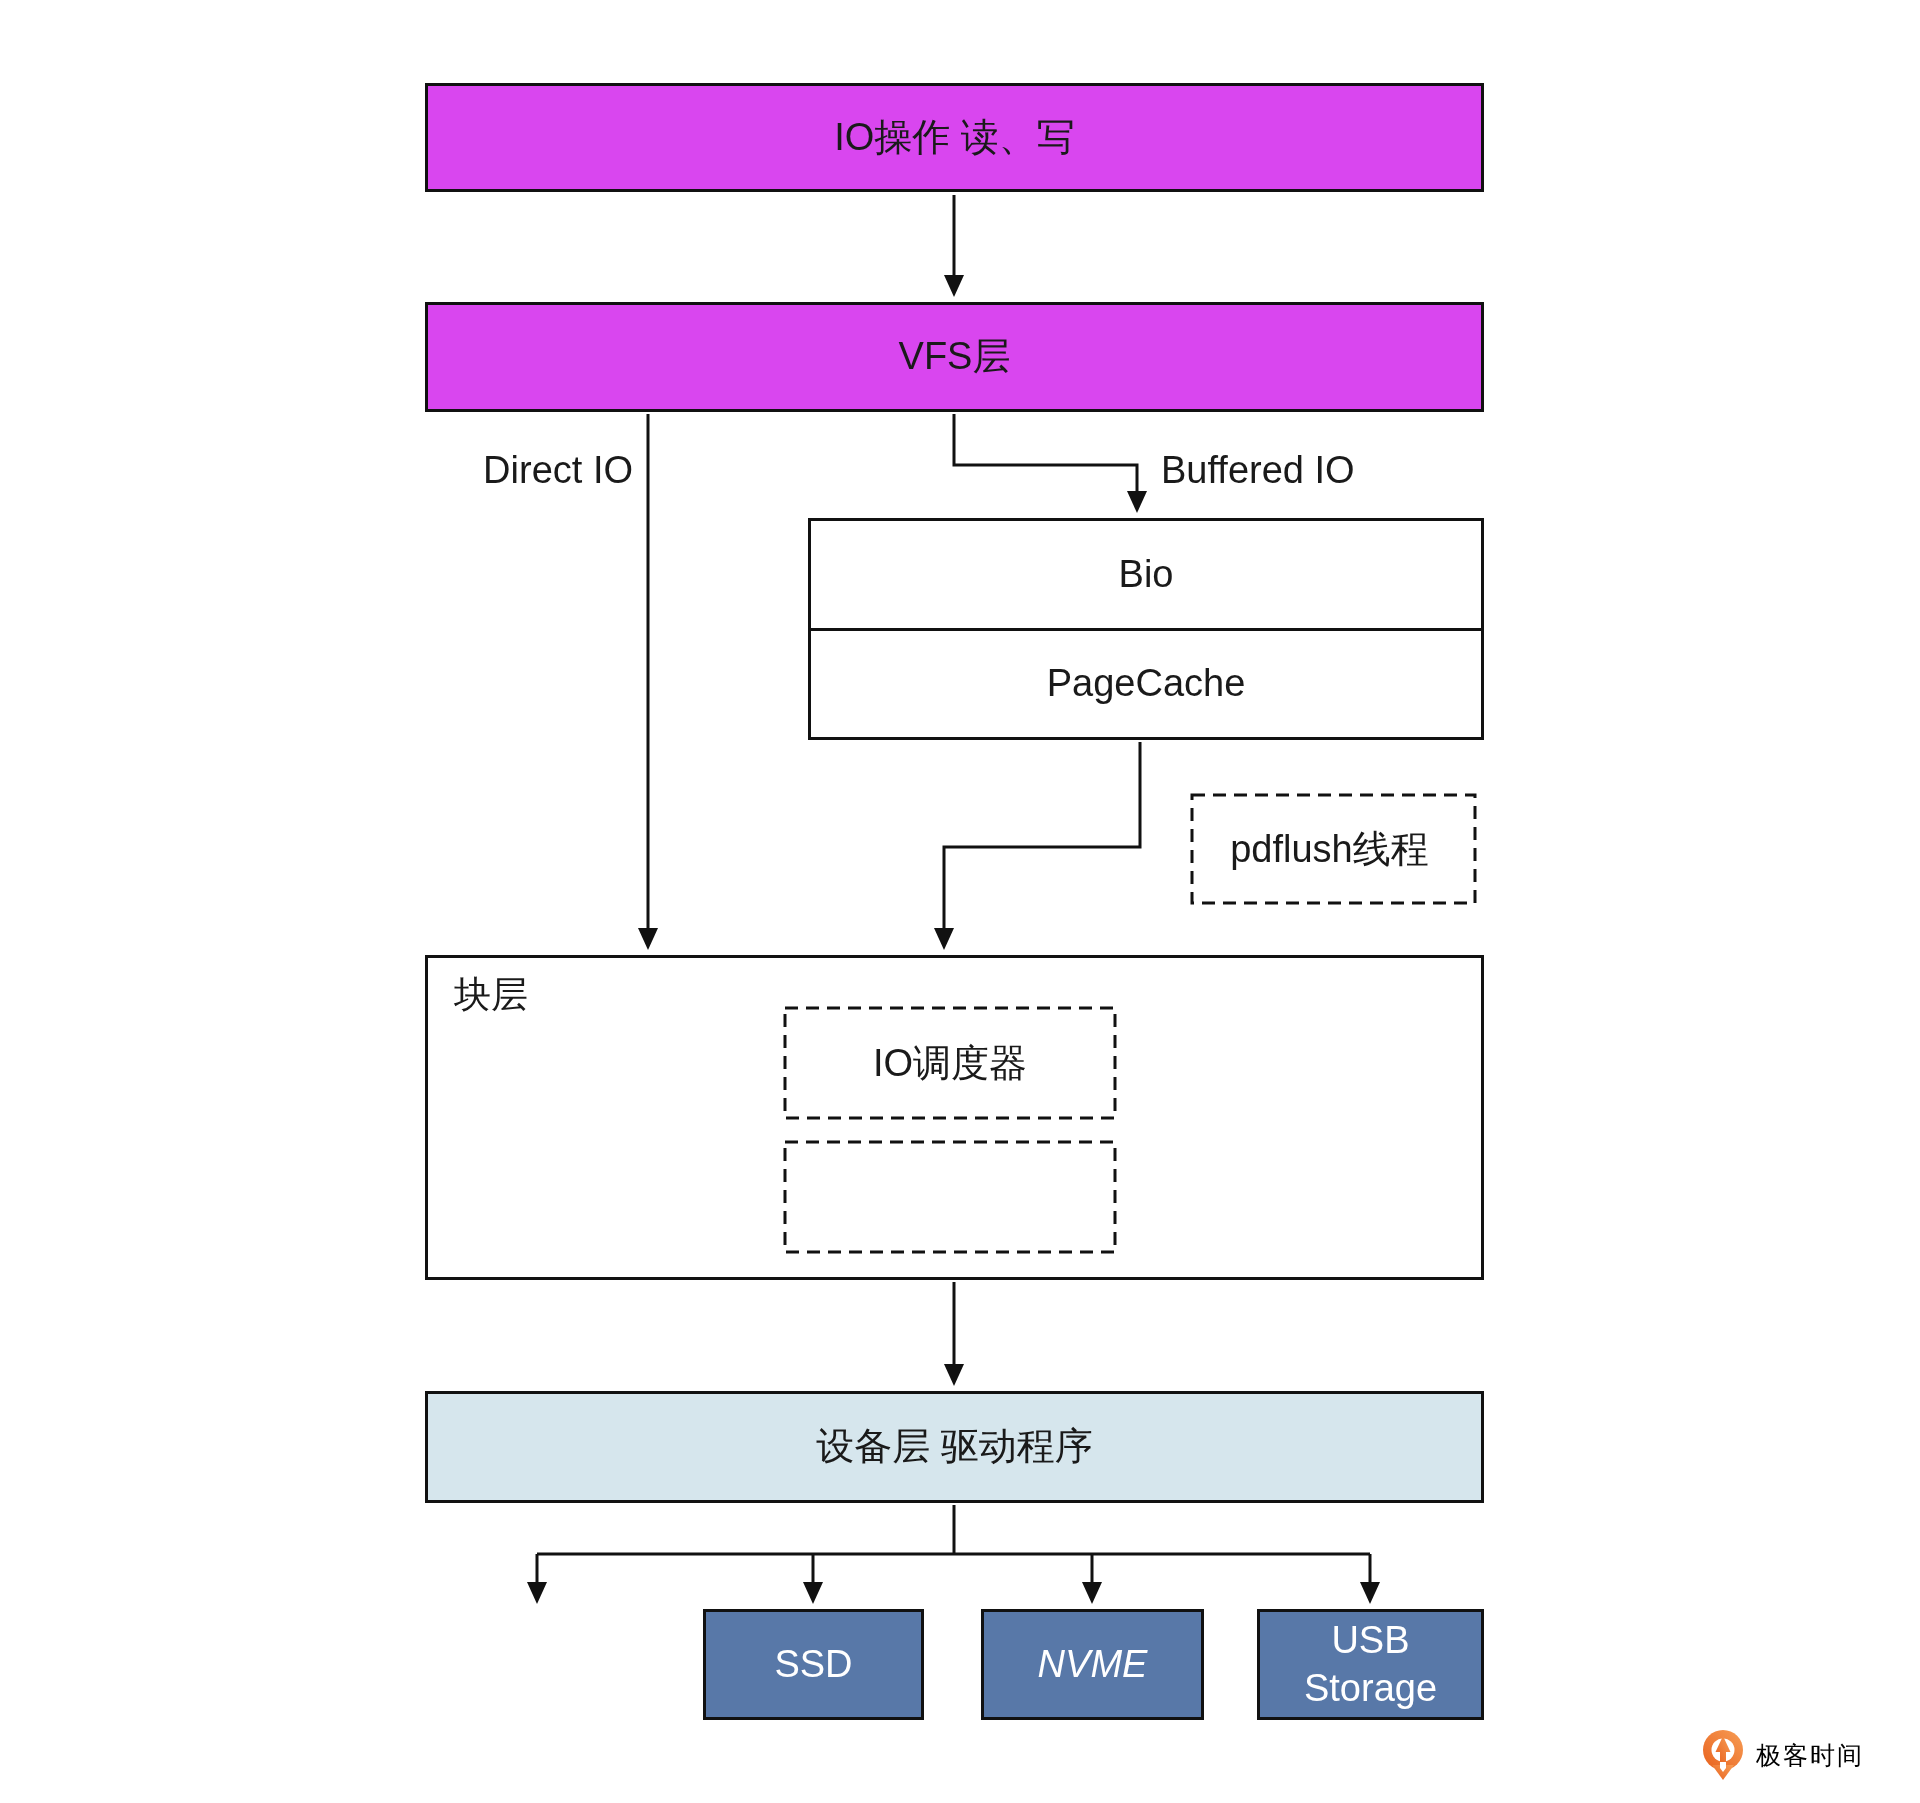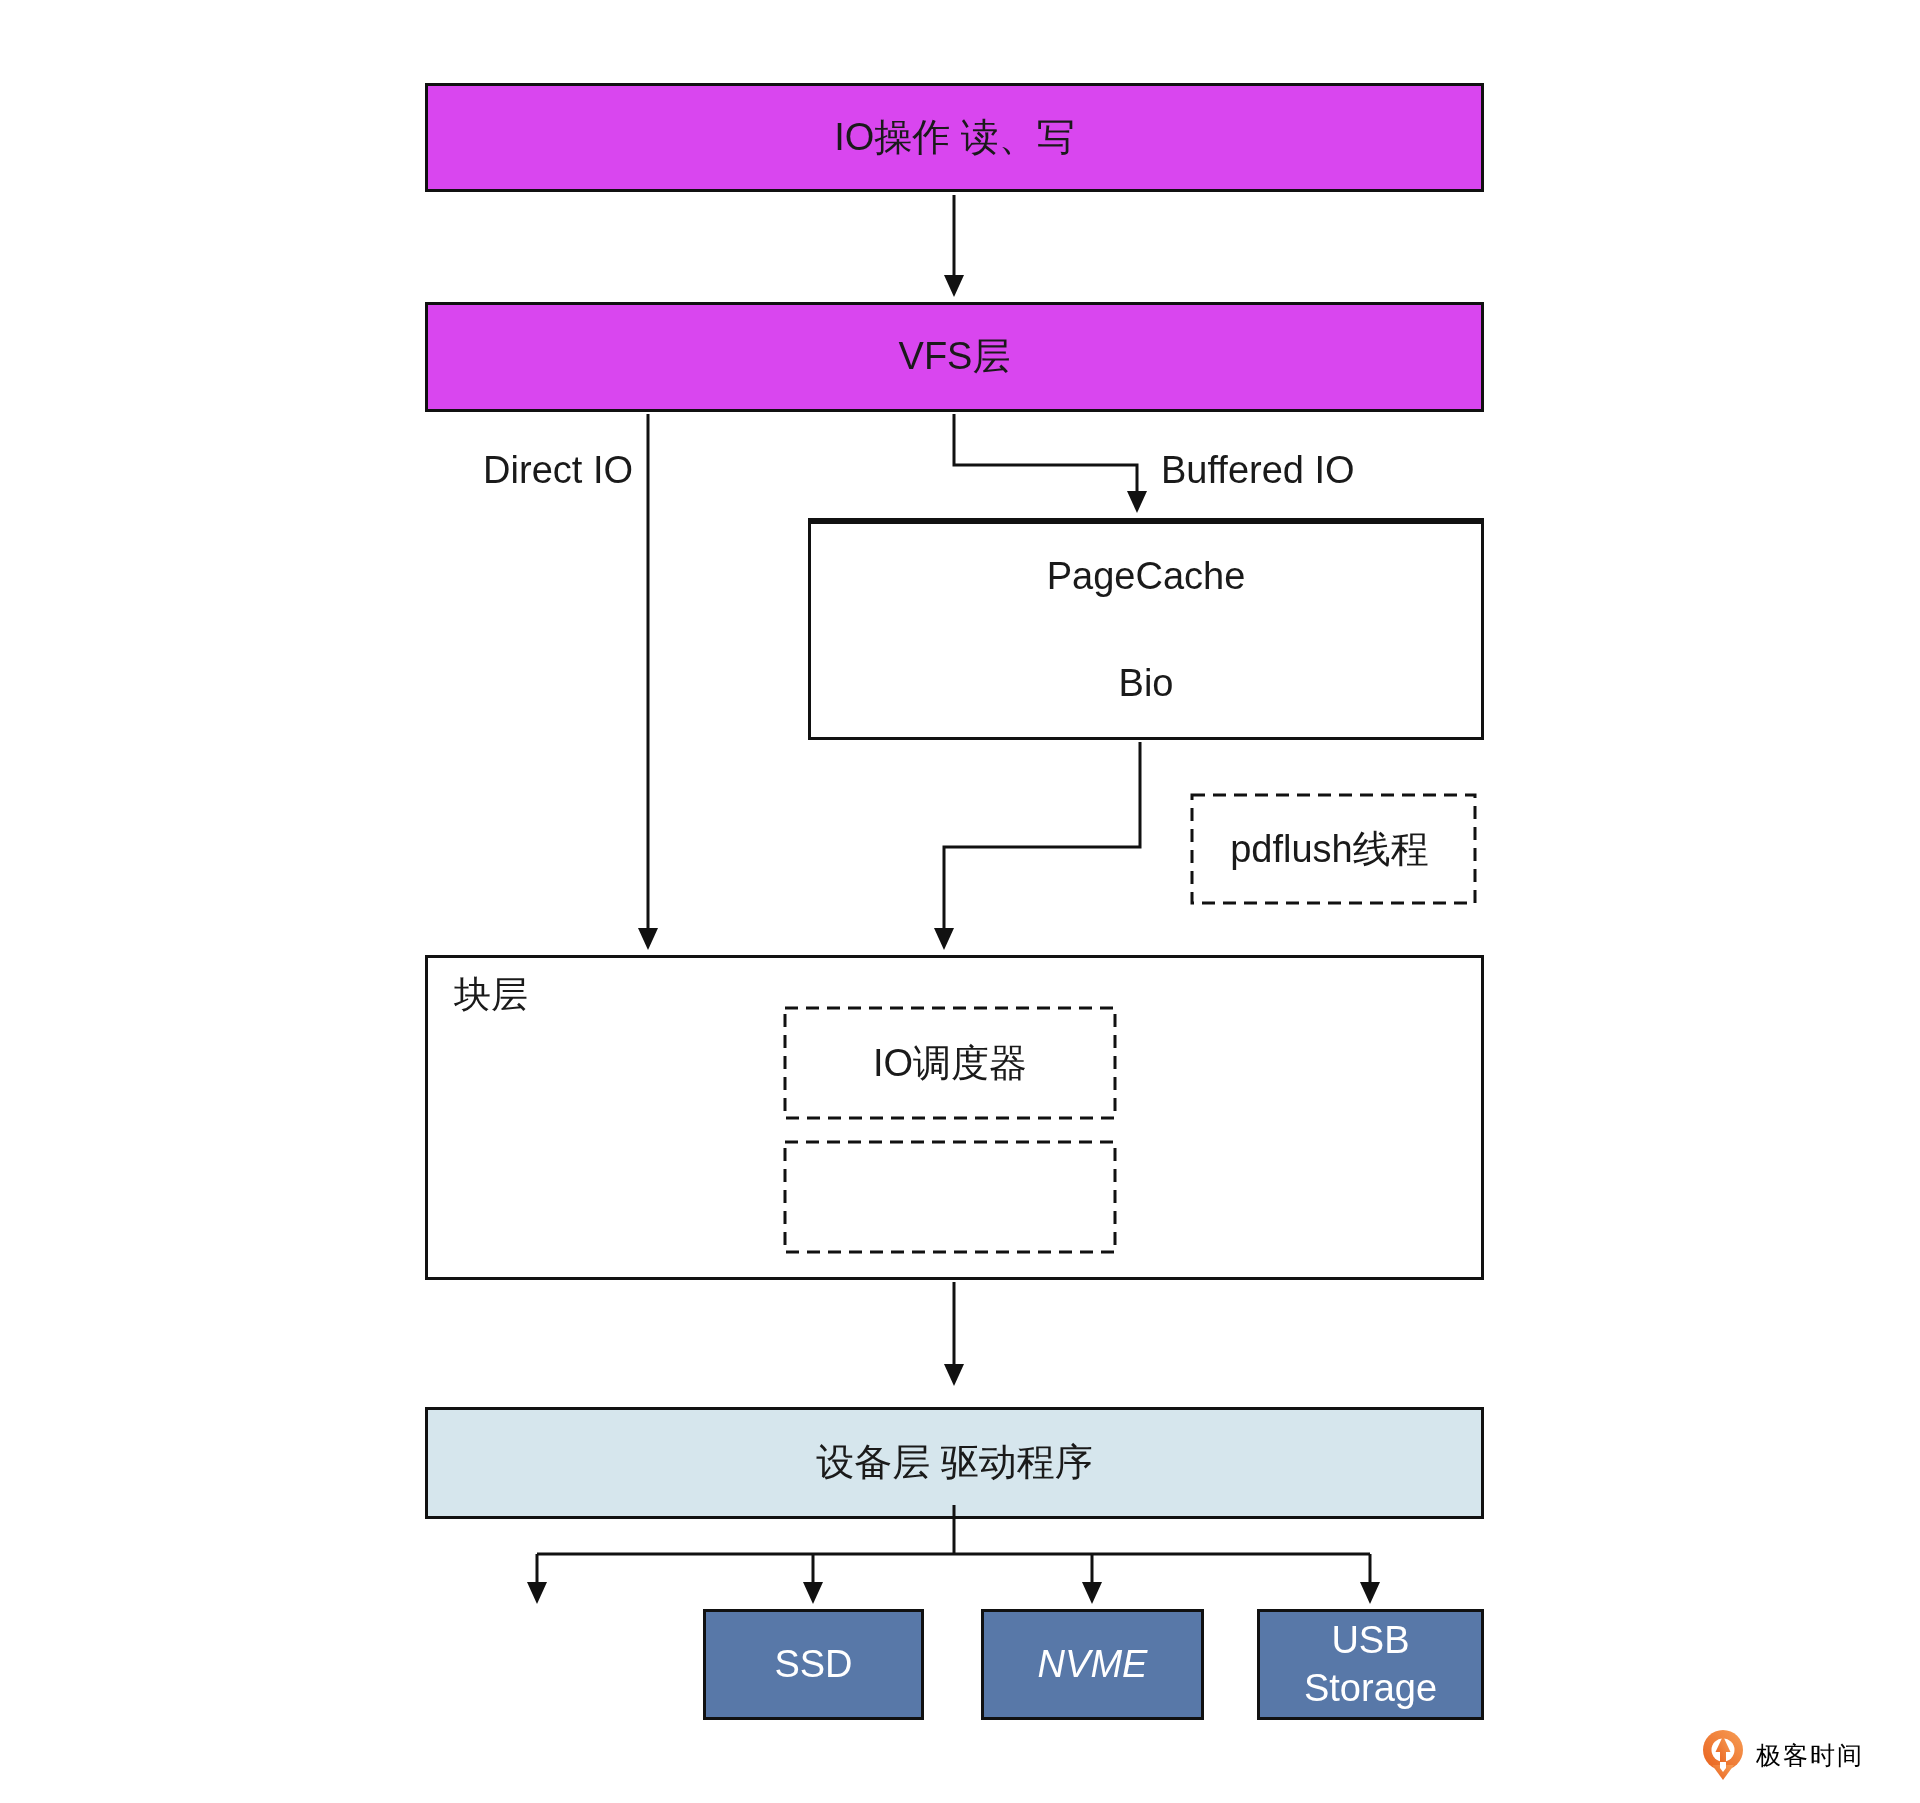--- a/index.html
+++ b/index.html
@@ -36,33 +36,33 @@
 
   <div class="abs box pink" style="left:425px;top:83px;width:1059px;height:109px;">
     <span>IO操作 读、写</span>
   </div>
 
   <div class="abs box pink" style="left:425px;top:302px;width:1059px;height:110px;">
     <span>VFS层</span>
   </div>
 
   <div class="abs box white" style="left:808px;top:518px;width:676px;height:222px;flex-direction:column;padding:0;align-items:stretch;">
+    <div class="stackcell" style="flex:0 0 107px;">
+      <span>Bio</span>
+    </div>
     <div class="stackcell" style="flex:1 1 auto;border-top:3px solid #111111;">
       <span>PageCache</span>
-    </div>
-    <div class="stackcell" style="flex:0 0 107px;">
-      <span>Bio</span>
     </div>
   </div>
 
   <div class="abs box white" style="left:425px;top:955px;width:1059px;height:325px;position:absolute;">
     <span class="blocklabel">块层</span>
   </div>
 
-  <div class="abs box lightblue" style="left:425px;top:1391px;width:1059px;height:112px;margin-top:16px;">
+  <div class="abs box lightblue" style="left:425px;top:1391px;width:1059px;height:112px;">
     <span>设备层 驱动程序</span>
   </div>
 
   <div class="abs box devblue" style="left:703px;top:1609px;width:221px;height:111px;">
     <span>SSD</span>
   </div>
   <div class="abs box devblue" style="left:981px;top:1609px;width:223px;height:111px;font-style:italic;">
     <span>NVME</span>
   </div>
   <div class="abs box devblue" style="left:1257px;top:1609px;width:227px;height:111px;padding:0 30px;">

